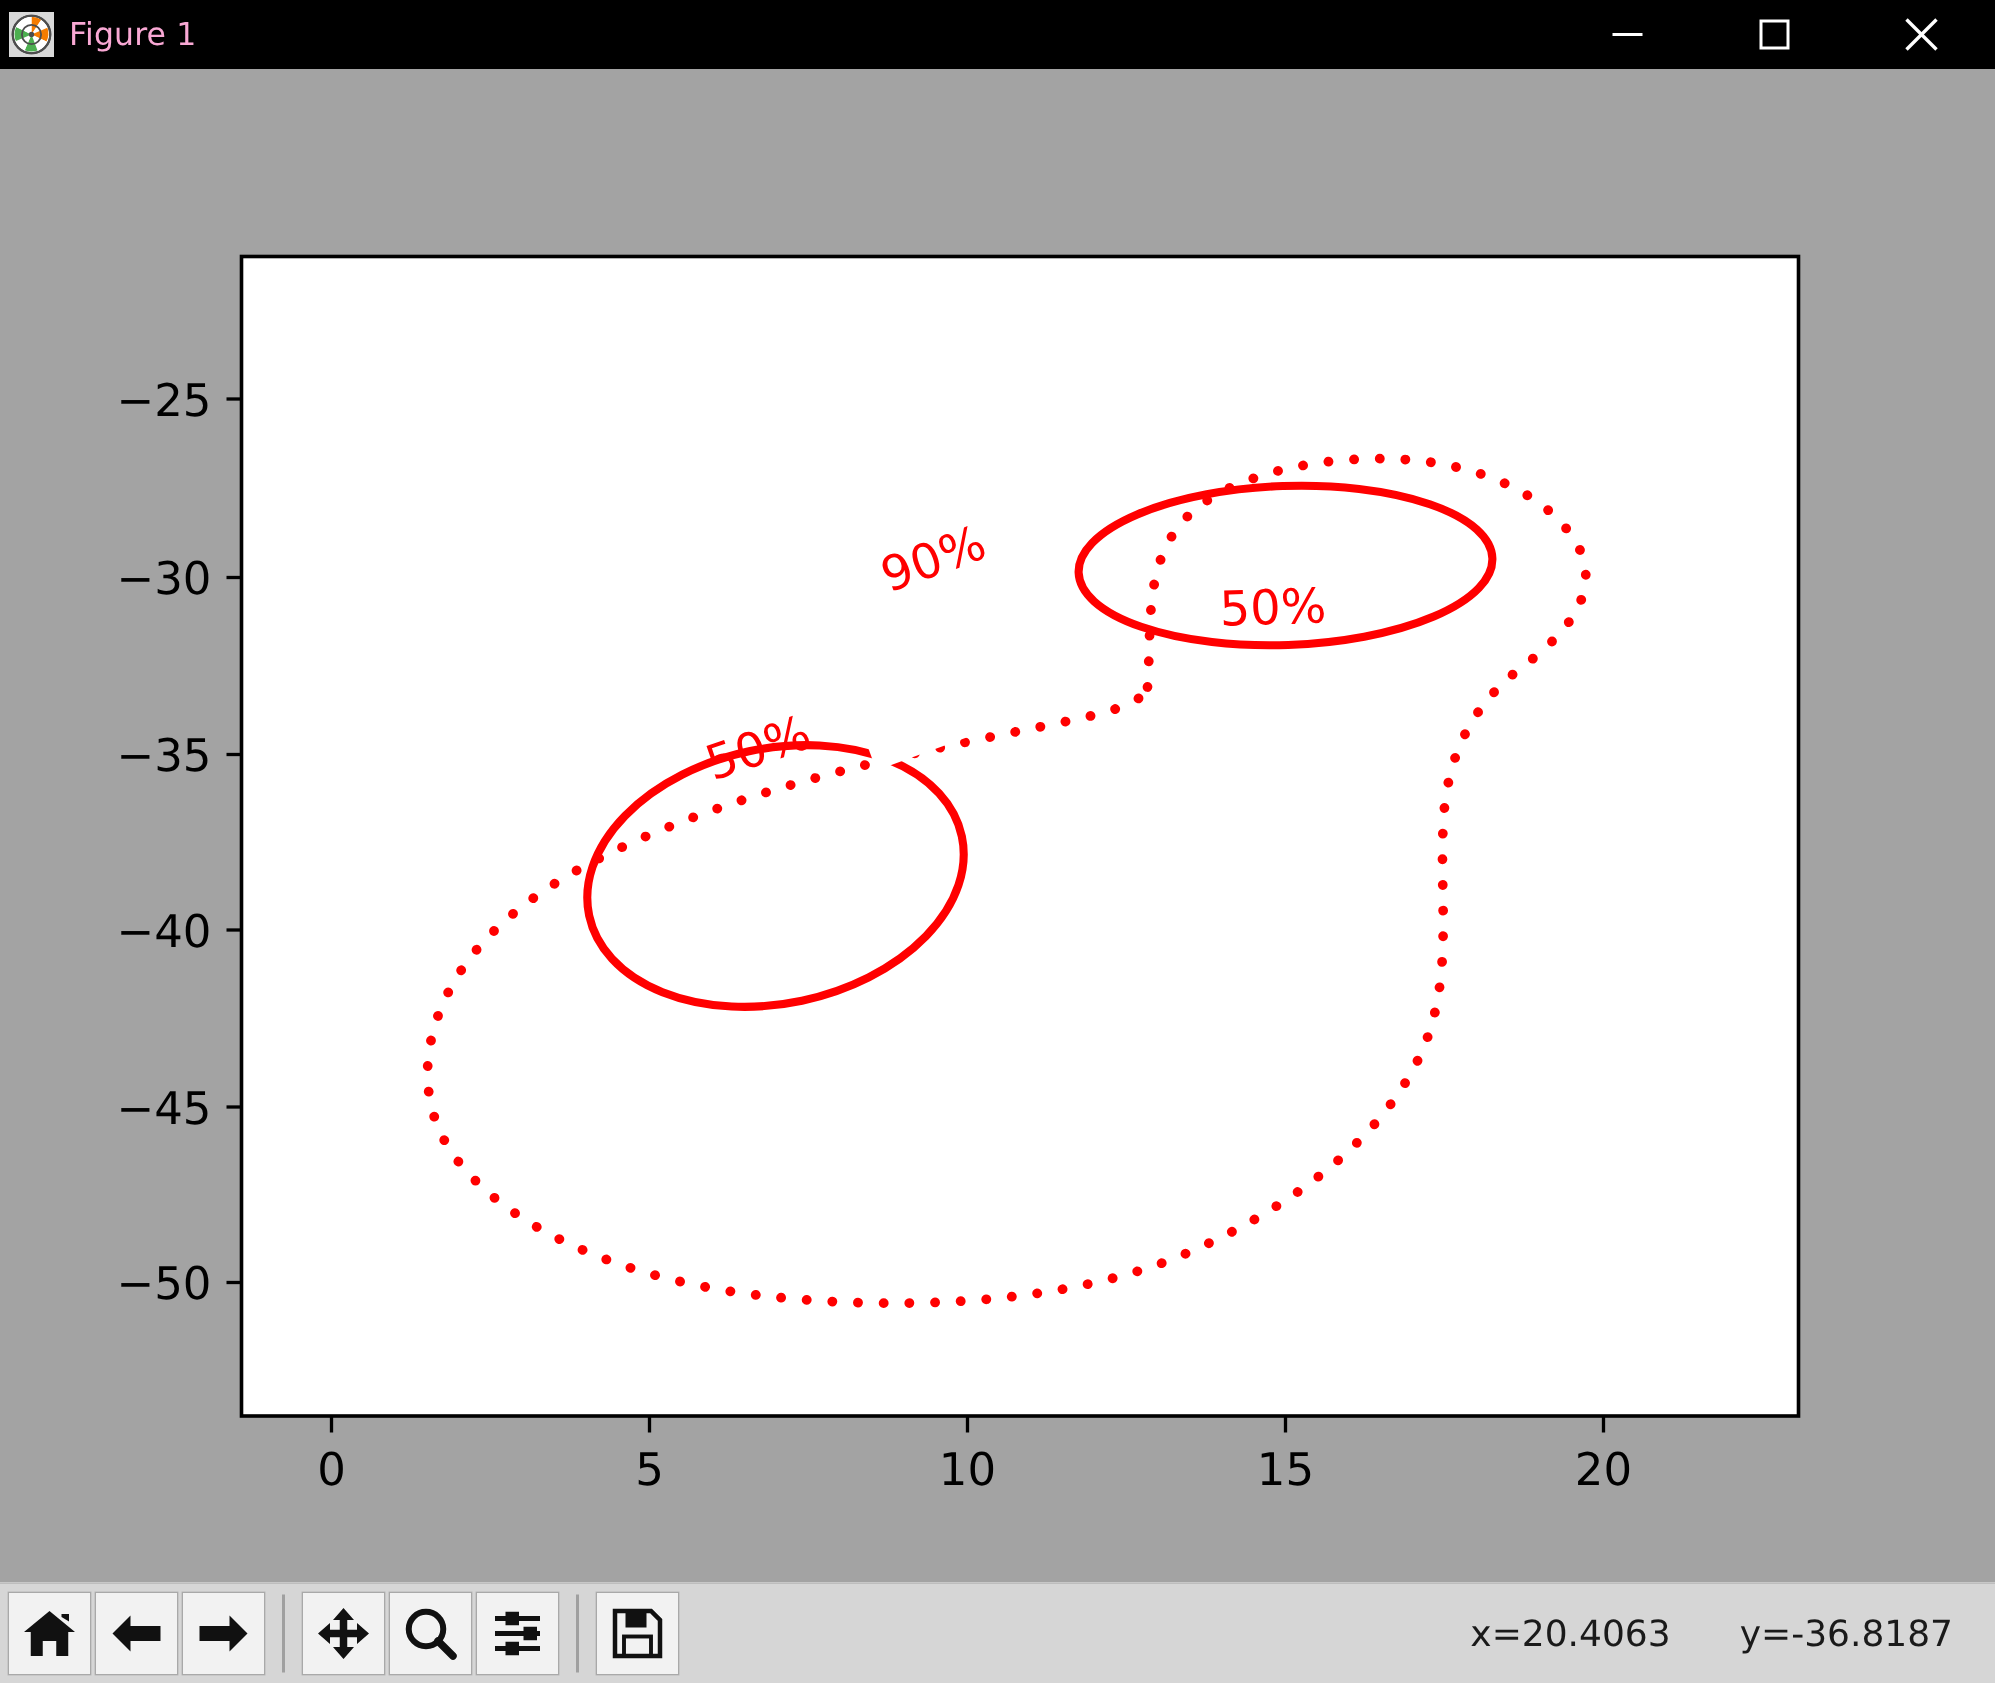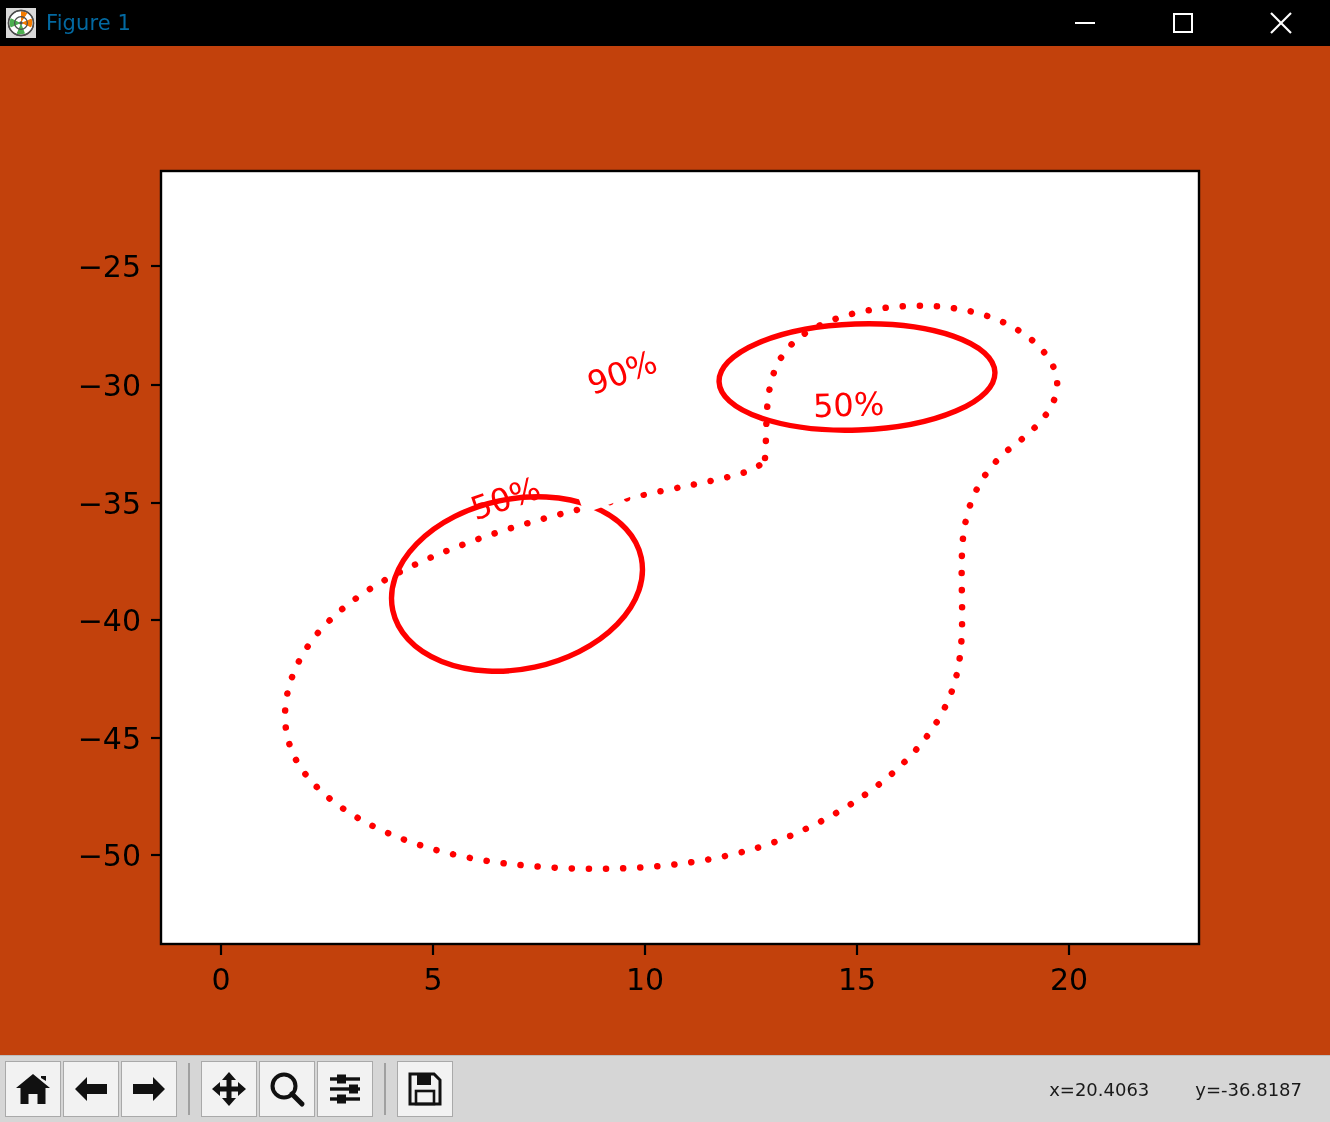--- a/index.html
+++ b/index.html
@@ -34,21 +34,21 @@
   }
   #app-icon {
     width: 30px;
     height: 30px;
     margin-left: 6px;
     margin-right: 10px;
     flex: 0 0 auto;
     position: relative;
   }
   #title-text {
-    color: #0369a1;
+    color: #f9a8d4;
     font-size: 21px;
     font-family: "DejaVu Sans", sans-serif;
     letter-spacing: 0.1px;
     white-space: nowrap;
   }
   .win-btns {
     position: absolute;
     right: 0;
     top: 0;
     height: 46px;
@@ -61,21 +61,21 @@
     display: flex;
     align-items: center;
     justify-content: center;
     background: transparent;
   }
   .win-btn svg { display: block; }
 
   
   #canvas-area {
     flex: 1 1 auto;
-    background: #c2410c;
+    background: #a3a3a3;
     position: relative;
     overflow: hidden;
   }
   #figure-svg {
     position: absolute;
     left: 0;
     top: 0;
   }
 
   .tick-label {
@@ -125,21 +125,21 @@
   #tb-left { display: flex; align-items: center; padding-left: 4px; }
   #coords {
     position: absolute;
     right: 28px;
     top: 0;
     height: 66px;
     display: flex;
     align-items: center;
     gap: 46px;
     font-family: "DejaVu Sans", sans-serif;
-    font-size: 18px;
+    font-size: 24px;
     color: #1a1a1a;
     white-space: nowrap;
   }
 </style>
 </head>
 <body>
 
 <div id="window">
 
   <div id="titlebar">

